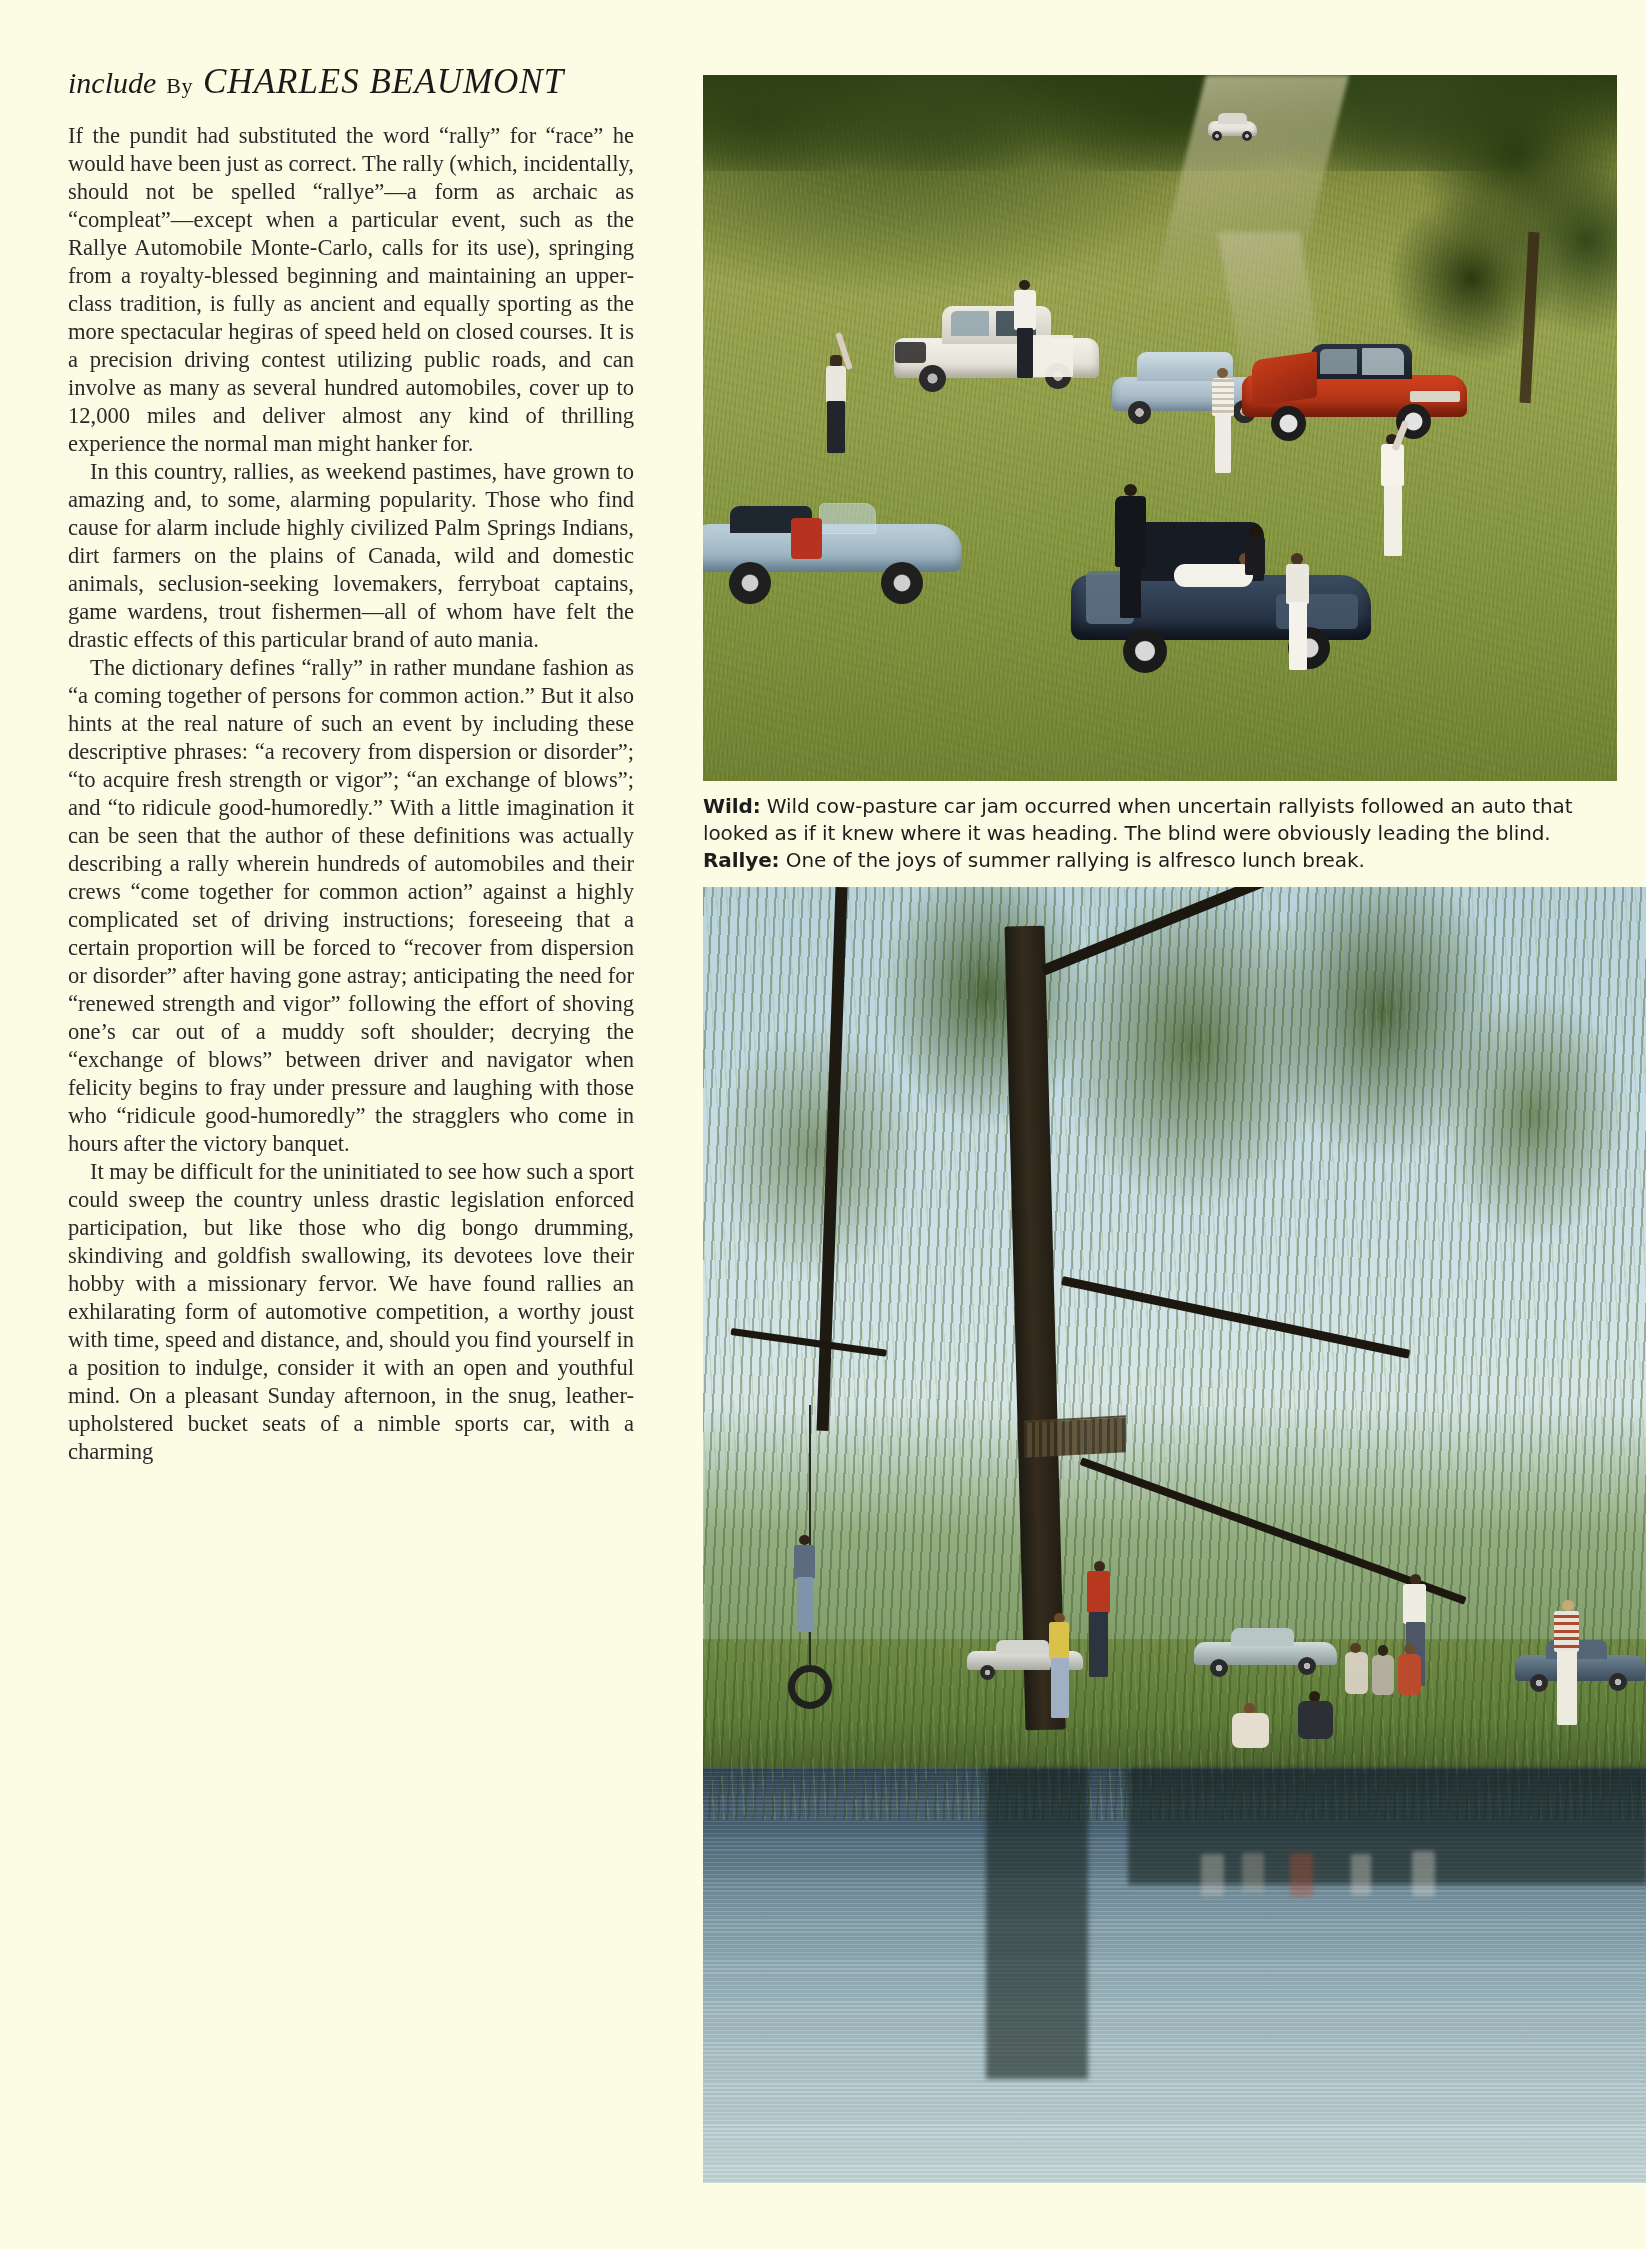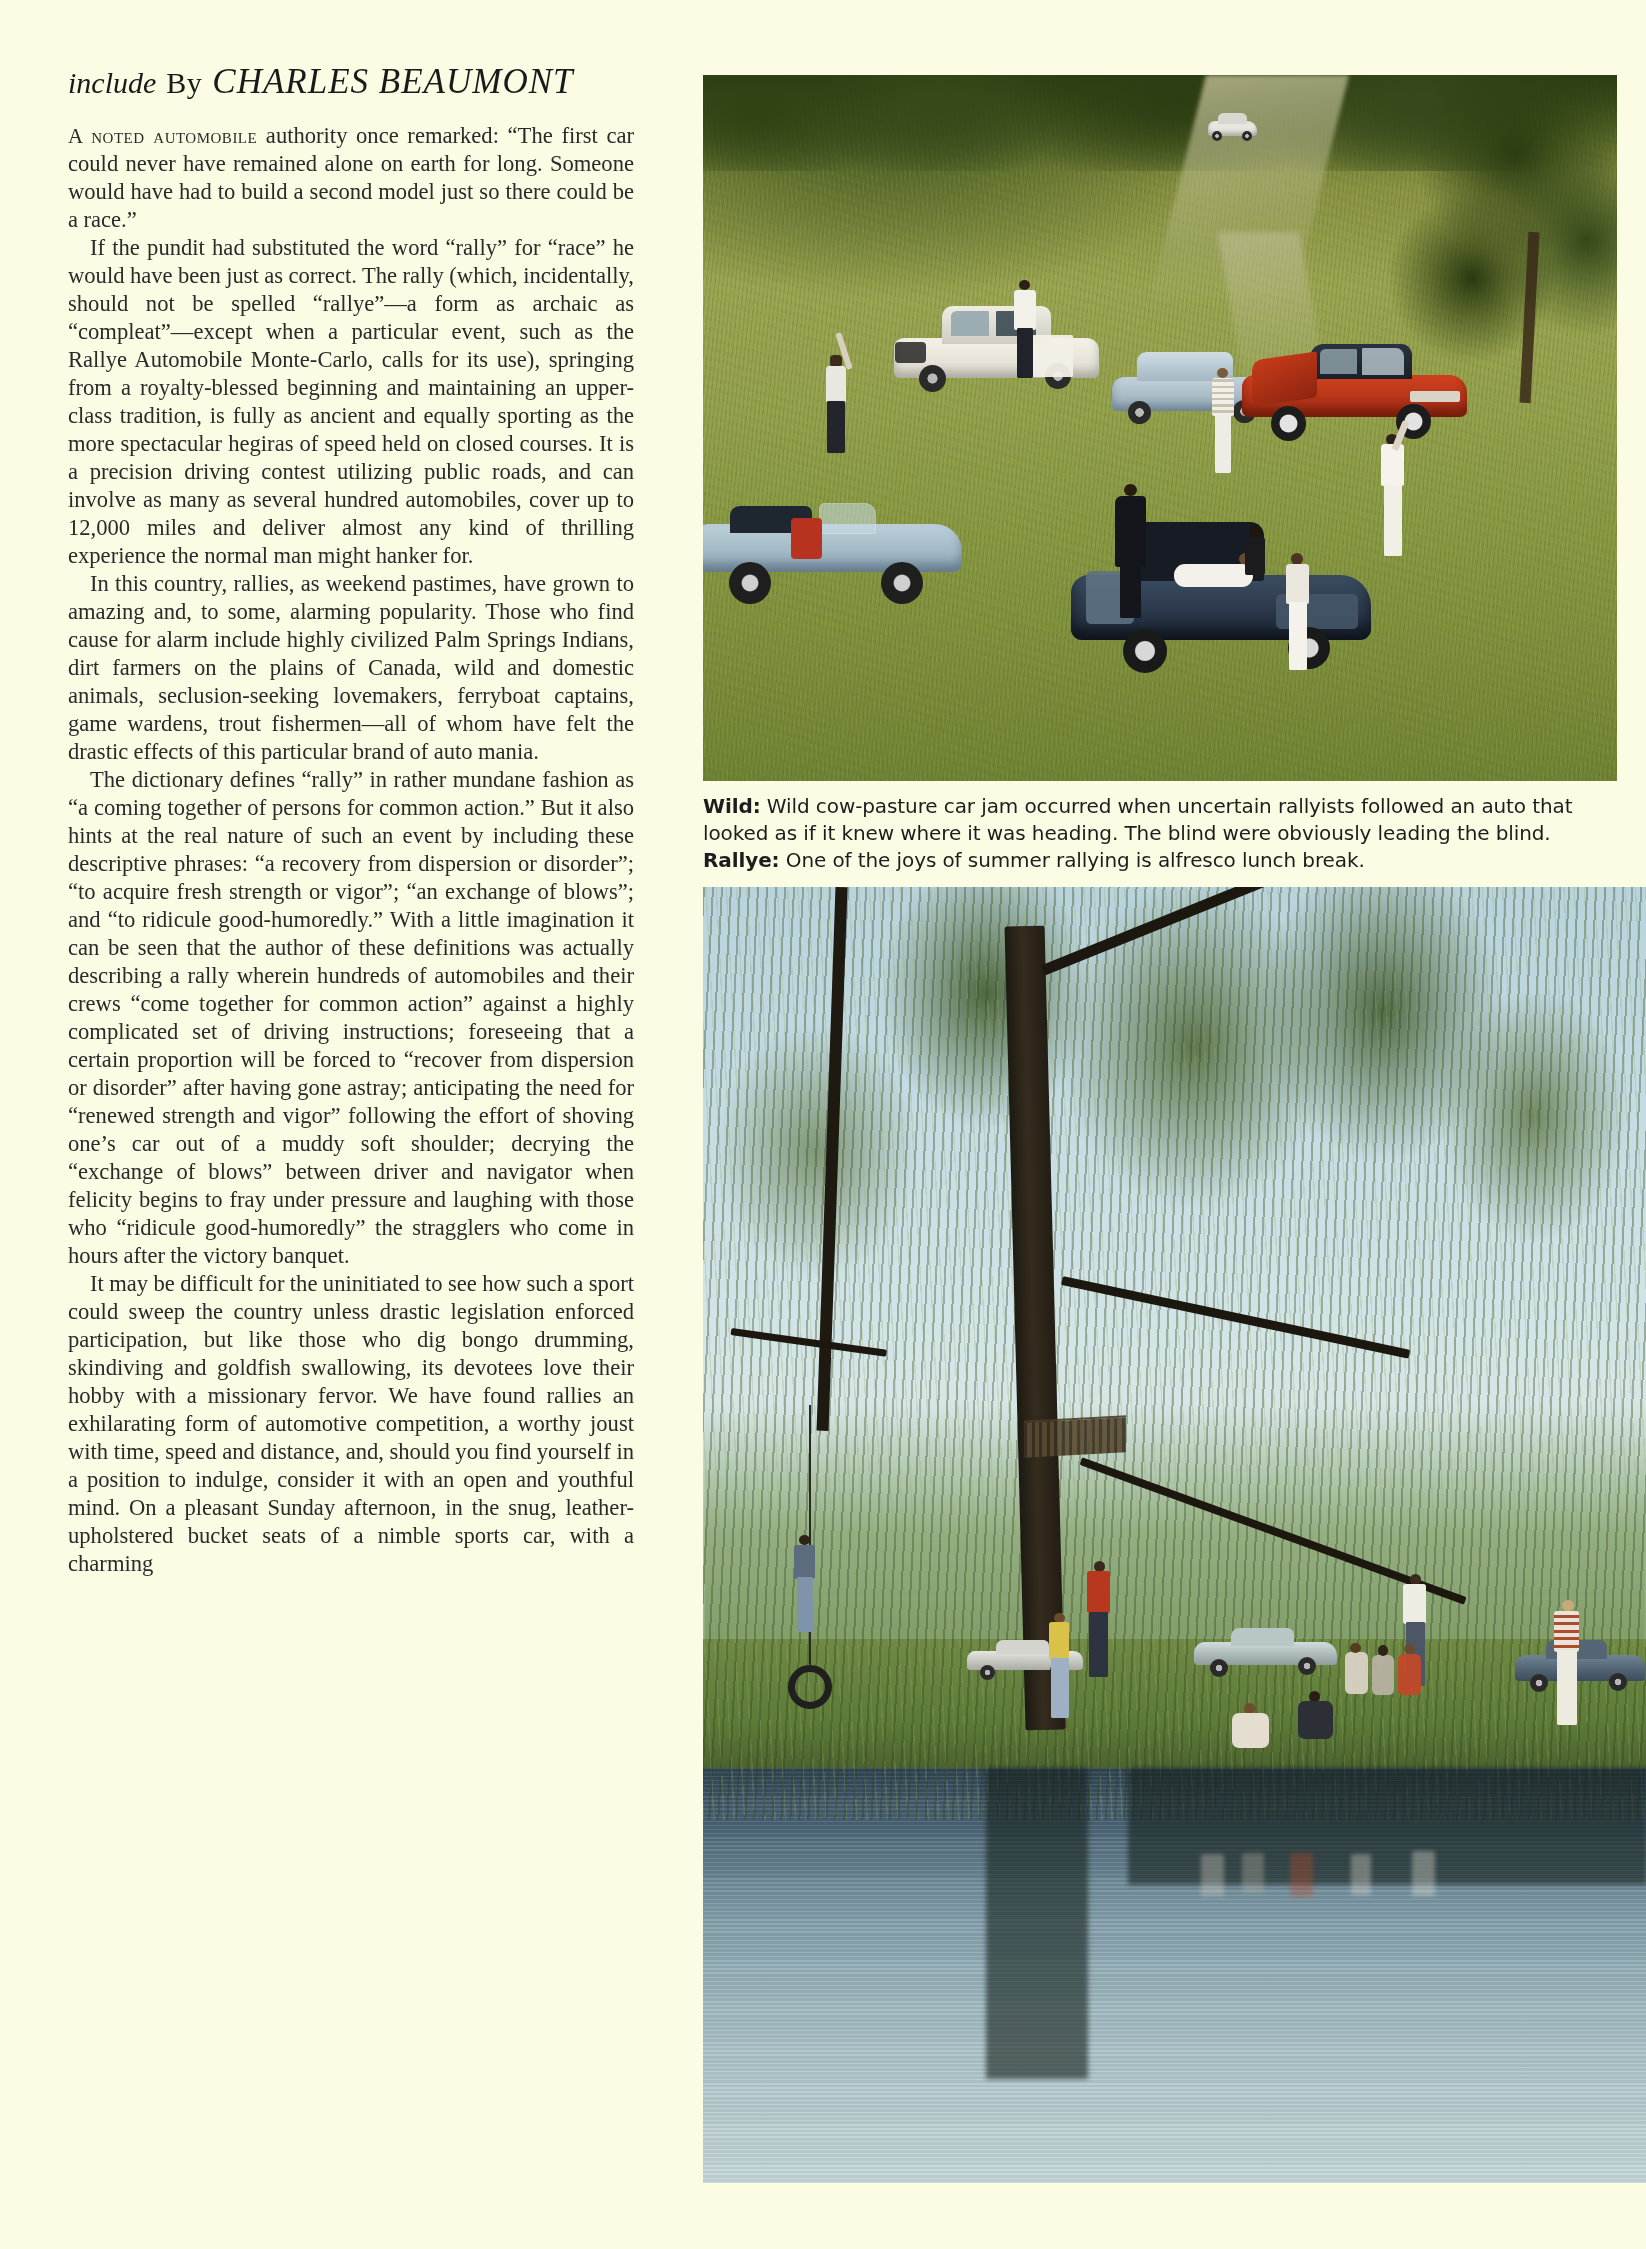--- a/index.html
+++ b/index.html
@@ -17,21 +17,21 @@
     width:566px;height:2128px;
   }
   .headline{
     font-size:38px;line-height:1;color:#1a1a1a;
     white-space:nowrap;margin-bottom:23px;
     letter-spacing:0.3px;
   }
   .headline .kicker{
     font-style:italic;font-size:30px;letter-spacing:0;
   }
-  .headline .by{font-size:30px;letter-spacing:0.7px;}
+  .headline .by{font-size:22px;letter-spacing:0.7px;}
   .headline .name{font-size:35px;letter-spacing:1px;font-style:italic;}
 
   .body p{
     margin:0;
     font-size:22.6px;
     line-height:28px;
     color:#2a2a2a;
     text-align:justify;
     text-indent:22px;
     -webkit-hyphens:auto;hyphens:auto;
@@ -159,21 +159,20 @@
 
   <div class="col">
 
     <div class="headline">
       <span class="kicker">include</span>
       <span class="by">By</span>
       <span class="name">CHARLES BEAUMONT</span>
     </div>
 
     <div class="body">
-      <p><span class="smallcaps">A noted automobile</span> <span>authority once remarked: “The first car could never have remained alone on earth for long. Someone would have had to build a second model just so there could be a race.”</span></p>
       <p>If the pundit had substituted the word “rally” for “race” he would have been just as correct. The rally (which, incidentally, should not be spelled “rallye”—a form as archaic as “compleat”—except when a particular event, such as the Rallye Automobile Monte-Carlo, calls for its use), springing from a royalty-blessed beginning and maintaining an upper-class tradition, is fully as ancient and equally sporting as the more spectacular hegiras of speed held on closed courses. It is a precision driving contest utilizing public roads, and can involve as many as several hundred automobiles, cover up to 12,000 miles and deliver almost any kind of thrilling experience the normal man might hanker for.</p>
       <p>In this country, rallies, as weekend pastimes, have grown to amazing and, to some, alarming popularity. Those who find cause for alarm include highly civilized Palm Springs Indians, dirt farmers on the plains of Canada, wild and domestic animals, seclusion-seeking lovemakers, ferryboat captains, game wardens, trout fishermen—all of whom have felt the drastic effects of this particular brand of auto mania.</p>
       <p>The dictionary defines “rally” in rather mundane fashion as “a coming together of persons for common action.” But it also hints at the real nature of such an event by including these descriptive phrases: “a recovery from dispersion or disorder”; “to acquire fresh strength or vigor”; “an exchange of blows”; and “to ridicule good-humoredly.” With a little imagination it can be seen that the author of these definitions was actually describing a rally wherein hundreds of automobiles and their crews “come together for common action” against a highly complicated set of driving instructions; foreseeing that a certain proportion will be forced to “recover from dispersion or disorder” after having gone astray; anticipating the need for “renewed strength and vigor” following the effort of shoving one’s car out of a muddy soft shoulder; decrying the “exchange of blows” between driver and navigator when felicity begins to fray under pressure and laughing with those who “ridicule good-humoredly” the stragglers who come in hours after the victory banquet.</p>
       <p>It may be difficult for the uninitiated to see how such a sport could sweep the country unless drastic legislation enforced participation, but like those who dig bongo drumming, skindiving and goldfish swallowing, its devotees love their hobby with a missionary fervor. We have found rallies an exhilarating form of automotive competition, a worthy joust with time, speed and distance, and, should you find yourself in a position to indulge, consider it with an open and youthful mind. On a pleasant Sunday afternoon, in the snug, leather-upholstered bucket seats of a nimble sports car, with a charming</p>
     </div>
   </div>
 
   <div class="photo-top">
     <div class="t-sky"></div>
     <div class="t-grasstex"></div>

